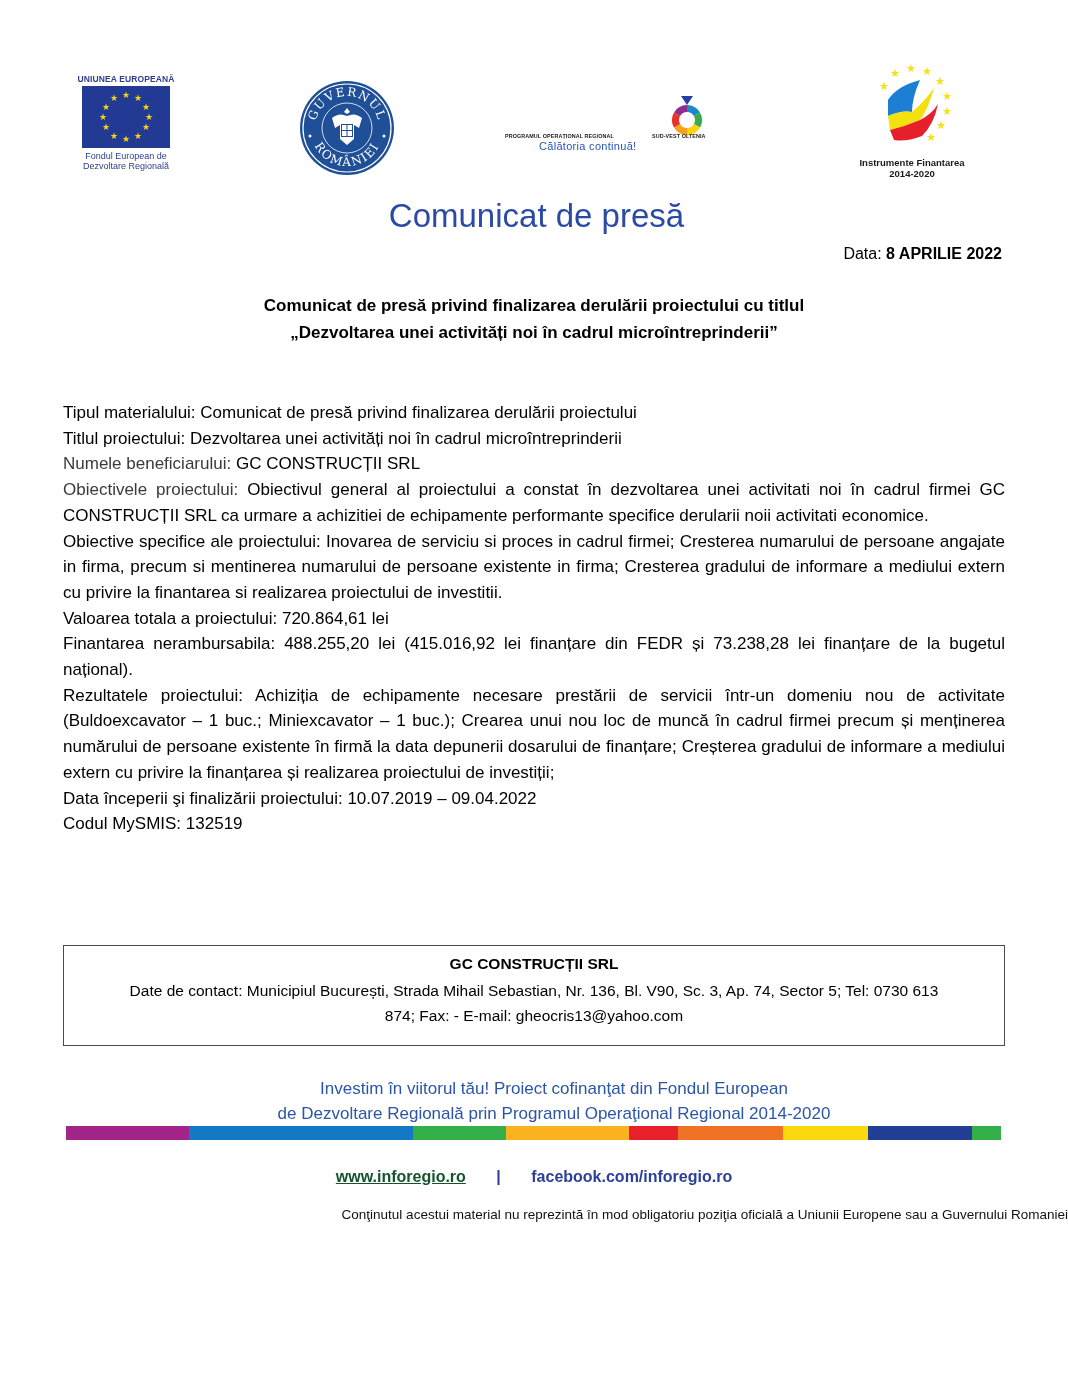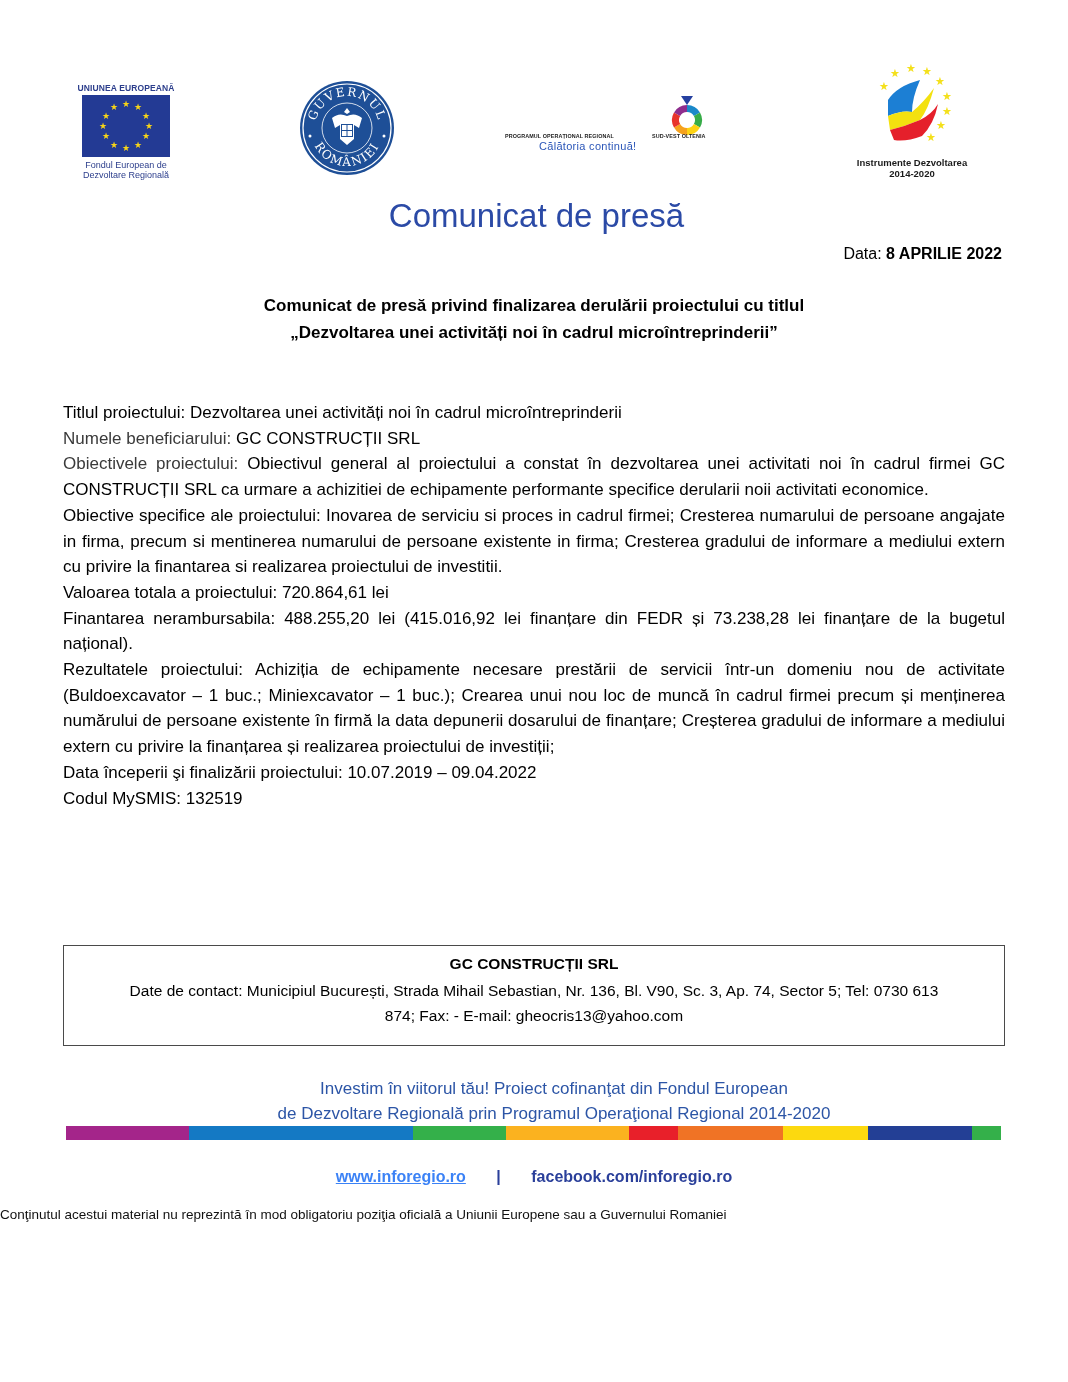--- a/index.html
+++ b/index.html
@@ -1,21 +1,21 @@
 <!DOCTYPE html>
 <html><head>
 <meta charset="utf-8">
 <style>
   * { box-sizing: border-box; margin: 0; padding: 0; }
   html, body { width: 1068px; height: 1382px; background: #ffffff; }
   body { position: relative; font-family: "Liberation Sans", sans-serif; color: #000; overflow: hidden; }
 
   
   .logo { position: absolute; }
-  .eu-logo { left: 74px; top: 83px; width: 104px; text-align: center; }
+  .eu-logo { left: 74px; top: 74px; width: 104px; text-align: center; }
   .eu-logo .cap { font-size: 8.5px; font-weight: bold; color: #2c3e8c; letter-spacing: 0.1px; white-space: nowrap; }
   .eu-flag { width: 88px; height: 62px; background: #233a94; margin: 2px auto 3px; position: relative; }
   .eu-flag span { position: absolute; color: #f7d417; font-size: 9px; line-height: 9px; }
   .eu-logo .sub { font-size: 9px; color: #2c3e8c; line-height: 10px; }
 
   .gov-logo { left: 299px; top: 80px; width: 96px; height: 96px; }
 
   .regio-logo { left: 502px; top: 80px; width: 205px; height: 88px; }
   .regio-word { position: absolute; left: 2px; top: -4px; font-family: "DejaVu Sans", sans-serif; font-weight: bold; font-size: 56px; color: #2540a0; letter-spacing: -2px; line-height: 60px; }
   .regio-wheel { position: absolute; left: 166px; top: 16px; }
@@ -44,24 +44,24 @@
   .contact-box .name { font-weight: bold; margin-top: 8px; line-height: 20px; }
   .contact-box .info { margin-top: 4px; line-height: 25px; padding: 0 12px; }
 
   
   .footer-slogan { position: absolute; left: 0; right: 0; top: 1076px; text-align: center; font-size: 17px; line-height: 25px; color: #2c55a6; padding-left: 40px; }
   .rainbow { position: absolute; left: 66px; top: 1126px; width: 935px; height: 14px; display: flex; }
   .rainbow div { height: 100%; }
 
   .links { position: absolute; left: 0; right: 0; top: 1168px; text-align: center; font-size: 16px; font-weight: bold; color: #2a3f9a; }
   .links a { color: #2a3f9a; text-decoration: none; }
-  .links a.u { text-decoration: underline; color: #3b82f6; text-align: center; }
+  .links a.u { text-decoration: underline; color: #14532d; text-align: center; }
   .links .sep { margin: 0 26px; }
 
-  .disclaimer { position: absolute; left: 0; right: 0; top: 1207px; text-align: left; font-size: 13.5px; color: #111; }
+  .disclaimer { position: absolute; left: 0; right: 0; top: 1207px; text-align: right; font-size: 13.5px; color: #111; }
 </style>
 </head>
 <body>
 
 <div class="logo eu-logo">
   <div class="cap">UNIUNEA EUROPEANĂ</div>
   <div class="eu-flag">
     <span style="left:40px;top:5px">★</span>
     <span style="left:52px;top:8px">★</span>
     <span style="left:60px;top:17px">★</span>
@@ -130,36 +130,37 @@
       <text x="80" y="57">★</text>
       <text x="74" y="71">★</text>
       <text x="64" y="83">★</text>
       <text x="28" y="19">★</text>
       <text x="17" y="32">★</text>
     </g>
     <path d="M58 22 Q35 28 26 42 L26 58 Q40 52 50 54 Q50 40 58 22 z" fill="#1c7fd4"></path>
     <path d="M26 58 Q40 52 50 54 Q62 44 72 30 Q66 52 58 62 Q44 68 28 72 z" fill="#f3e10f"></path>
     <path d="M28 72 Q44 68 58 62 Q70 56 76 46 Q72 66 60 78 Q44 84 32 82 z" fill="#e5202b"></path>
   </svg>
-  <div class="cap">Instrumente Dezvoltarea</div>
+  <div class="cap">Instrumente Finantarea</div>
   <div class="cap">2014-2020</div>
 </div>
 
 <div class="doc-title">Comunicat de presă</div>
 <div class="doc-date">
   <span>Data:</span>
   <b>8 APRILIE 2022</b>
 </div>
 
 <div class="sub-title">
   <div>Comunicat de presă privind finalizarea derulării proiectului cu titlul</div>
   <div>„Dezvoltarea unei activități noi în cadrul microîntreprinderii”</div>
 </div>
 
 <div class="body-text">
+  <p><span>Tipul materialului:</span><span> Comunicat de presă privind finalizarea derulării proiectului</span></p>
   <p><span>Titlul proiectului:</span><span> Dezvoltarea unei activități noi în cadrul microîntreprinderii</span></p>
   <p><span class="g">Numele beneficiarului:</span><span> GC CONSTRUCȚII SRL</span></p>
   <p><span class="g">Obiectivele proiectului:</span><span> Obiectivul general al proiectului a constat în dezvoltarea unei activitati noi în cadrul firmei GC CONSTRUCȚII SRL ca urmare a achizitiei de echipamente performante specifice derularii noii activitati economice.</span></p>
   <p><span>Obiective specifice ale proiectului:</span><span> Inovarea de serviciu si proces in cadrul firmei; Cresterea numarului de persoane angajate in firma, precum si mentinerea numarului de persoane existente in firma; Cresterea gradului de informare a mediului extern cu privire la finantarea si realizarea proiectului de investitii.</span></p>
   <p><span>Valoarea totala a proiectului:</span><span> 720.864,61 lei</span></p>
   <p><span>Finantarea nerambursabila:</span><span> 488.255,20 lei (415.016,92 lei finanțare din FEDR și 73.238,28 lei finanțare de la bugetul național).</span></p>
   <p><span>Rezultatele proiectului:</span><span> Achiziția de echipamente necesare prestării de servicii într-un domeniu nou de activitate (Buldoexcavator – 1 buc.; Miniexcavator – 1 buc.); Crearea unui nou loc de muncă în cadrul firmei precum și menținerea numărului de persoane existente în firmă la data depunerii dosarului de finanțare; Creșterea gradului de informare a mediului extern cu privire la finanțarea și realizarea proiectului de investiții;</span></p>
   <p><span>Data începerii şi finalizării proiectului:</span><span> 10.07.2019 – 09.04.2022</span></p>
   <p><span>Codul MySMIS:</span><span> 132519</span></p>
 </div>

